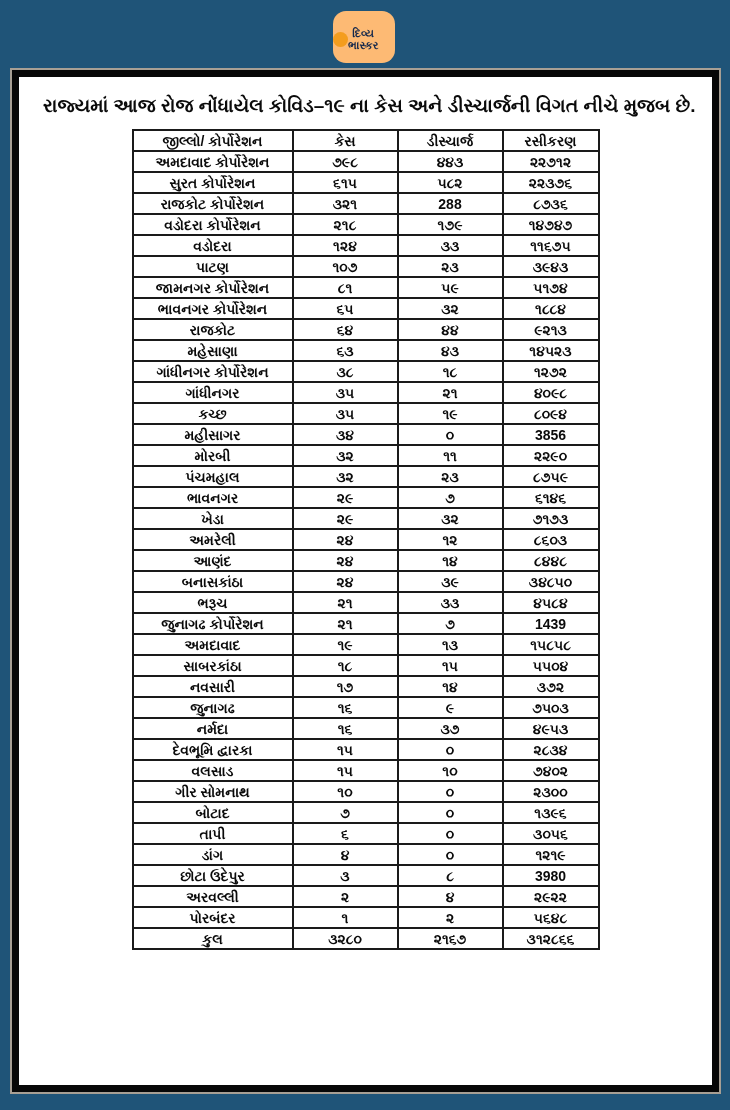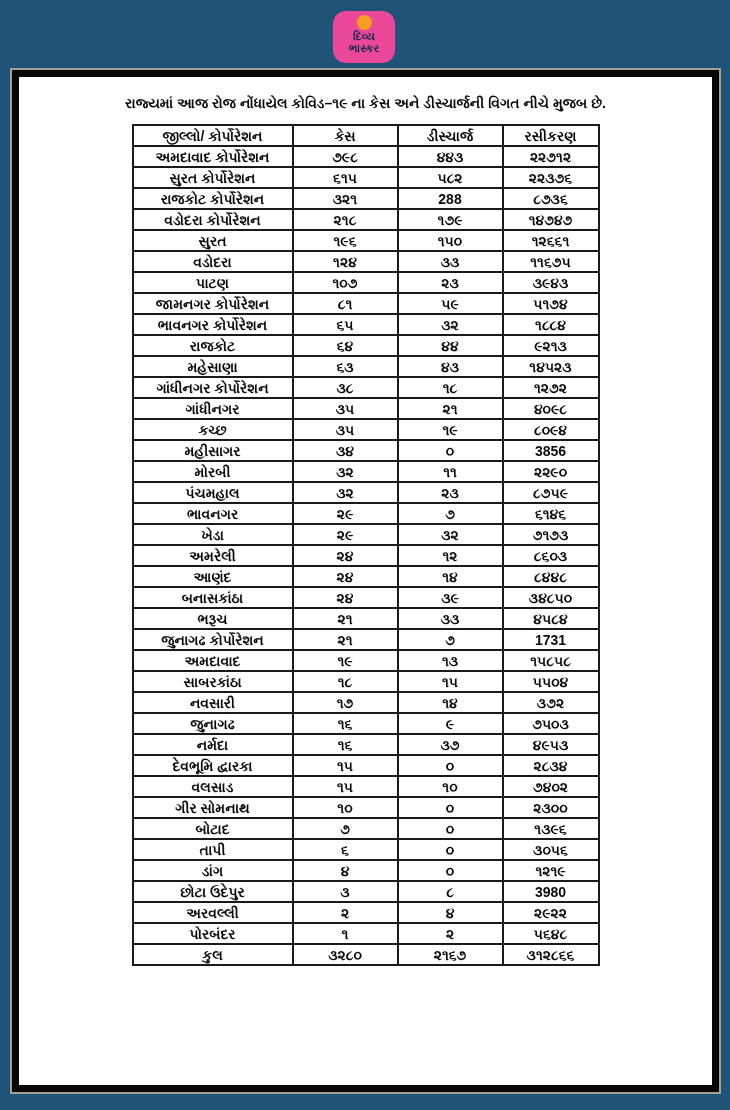--- a/index.html
+++ b/index.html
@@ -10,24 +10,24 @@
     background: var(--bg, #1f5478);
     font-family: "Liberation Sans", sans-serif;
     overflow: hidden;
   }
   .logo {
     position: absolute;
     left: 333px;
     top: 11px;
     width: 62px;
     height: 52px;
-    background: #ec4899;
+    background: #fdba74;
     border-radius: 13px;
     display: flex;
-    flex-direction: column;
+    flex-direction: row;
     align-items: center;
     box-sizing: border-box;
     padding-top: 4px;
   }
   .logo-dot {
     width: 15px;
     height: 15px;
     border-radius: 50%;
     background: var(--dot, #f49d1e);
   }
@@ -46,21 +46,21 @@
     width: 707px;
     height: 1022px;
     background: #ffffff;
     border: 7px solid #070707;
     box-sizing: border-box;
     box-shadow: 0 0 0 2px #a79f94;
   }
   .title {
     margin: 18px 24px 0;
     text-align: center;
-    font-size: 14px;
+    font-size: 19px;
     font-weight: bold;
     color: #0a0a0a;
     white-space: nowrap;
   }
   table.data-table {
     border-collapse: collapse;
     table-layout: fixed;
     width: 466px;
     margin: 12px auto 16px;
   }
@@ -129,26 +129,20 @@
             <td>288</td>
             <td>૮૭૩૬</td>
           </tr>
           <tr>
             <td>વડોદરા કોર્પોરેશન</td>
             <td>૨૧૮</td>
             <td>૧૭૯</td>
             <td>૧૪૭૪૭</td>
           </tr>
           <tr>
-            <td>સુરત</td>
-            <td>૧૯૬</td>
-            <td>૧૫૦</td>
-            <td>૧૨૬૬૧</td>
-          </tr>
-          <tr>
             <td>વડોદરા</td>
             <td>૧૨૪</td>
             <td>૩૩</td>
             <td>૧૧૬૭૫</td>
           </tr>
           <tr>
             <td>પાટણ</td>
             <td>૧૦૭</td>
             <td>૨૩</td>
             <td>૩૯૪૩</td>
@@ -246,21 +240,21 @@
           <tr>
             <td>ભરૂચ</td>
             <td>૨૧</td>
             <td>૩૩</td>
             <td>૪૫૮૪</td>
           </tr>
           <tr>
             <td>જુનાગઢ કોર્પોરેશન</td>
             <td>૨૧</td>
             <td>૭</td>
-            <td>1731</td>
+            <td>1439</td>
           </tr>
           <tr>
             <td>અમદાવાદ</td>
             <td>૧૯</td>
             <td>૧૩</td>
             <td>૧૫૮૫૮</td>
           </tr>
           <tr>
             <td>સાબરકાંઠા</td>
             <td>૧૮</td>

